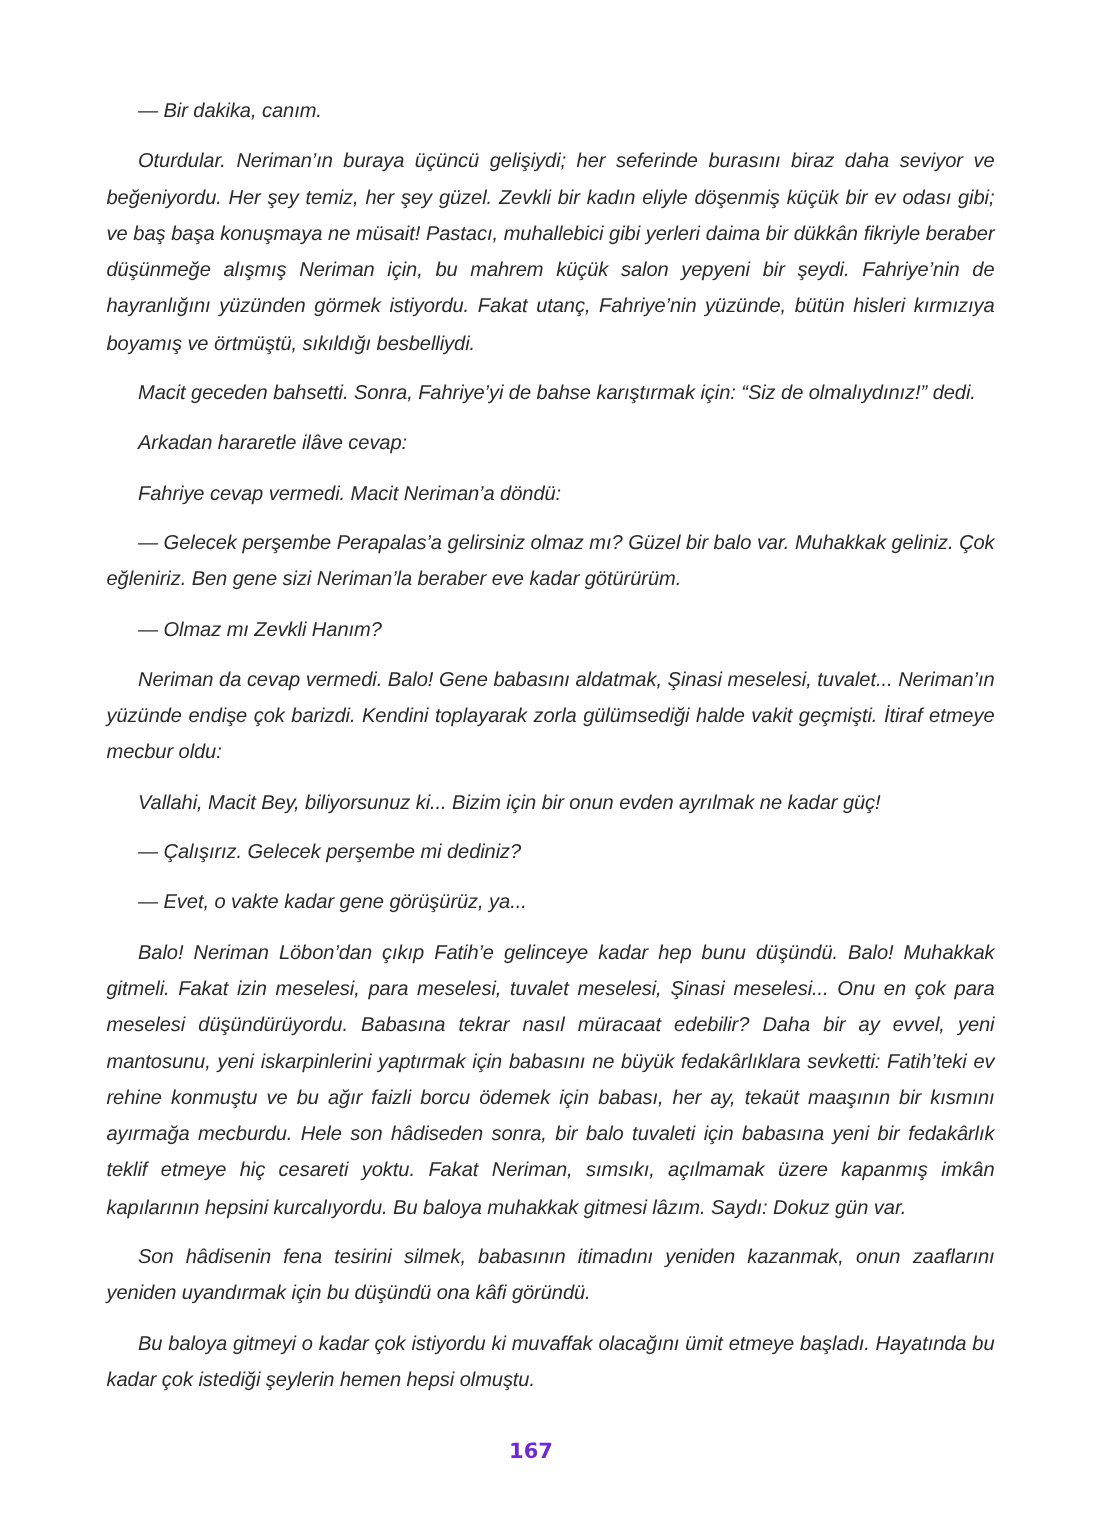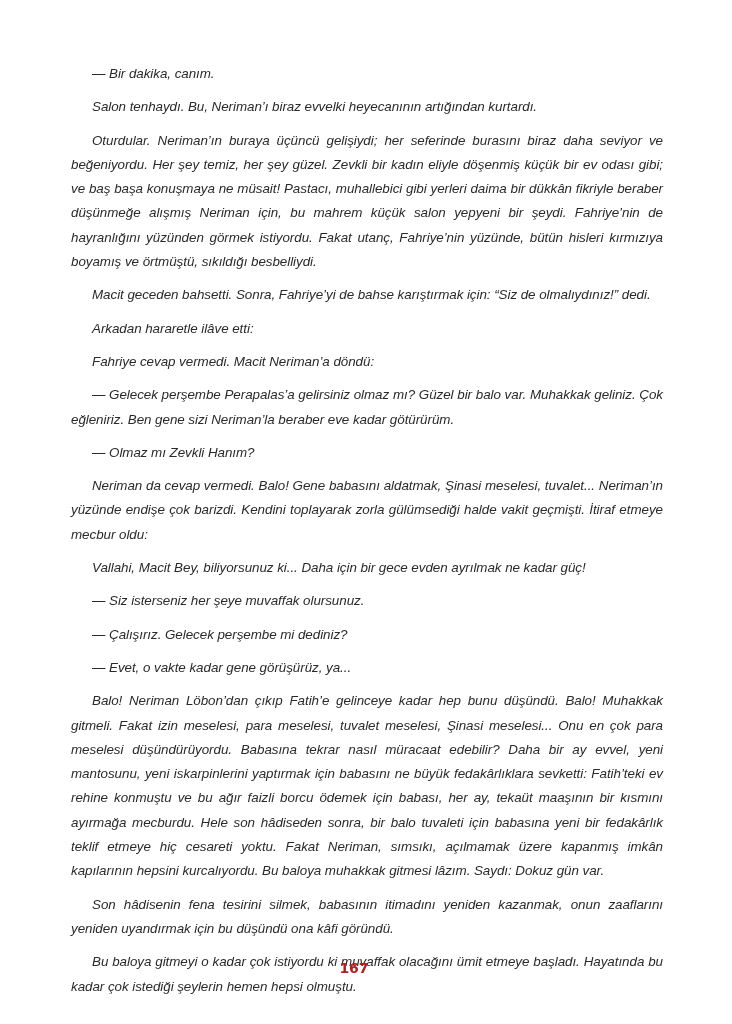--- a/index.html
+++ b/index.html
@@ -33,38 +33,36 @@
     }
     .page-number {
       position: absolute;
       left: 0;
       width: 708px;
       top: 960px;
       text-align: center;
       font-family: "DejaVu Sans", sans-serif;
       font-weight: bold;
       font-size: 14px;
-      color: #b91c1c;
+      color: #6d28d9;
     }
   </style>
 </head>
 <body>
 
 <div class="page-body">
   <p class="para">— Bir dakika, canım.</p>
-  <p class="para">Salon tenhaydı. Bu, Neriman’ı biraz evvelki heyecanının artığından kurtardı.</p>
   <p class="para">Oturdular. Neriman’ın buraya üçüncü gelişiydi; her seferinde burasını biraz daha seviyor ve beğeniyordu. Her şey temiz, her şey güzel. Zevkli bir kadın eliyle döşenmiş küçük bir ev odası gibi; ve baş başa konuşmaya ne müsait! Pastacı, muhallebici gibi yerleri daima bir dükkân fikriyle beraber düşünmeğe alışmış Neriman için, bu mahrem küçük salon yepyeni bir şeydi. Fahriye’nin de hayranlığını yüzünden görmek istiyordu. Fakat utanç, Fahriye’nin yüzünde, bütün hisleri kırmızıya boyamış ve örtmüştü, sıkıldığı besbelliydi.</p>
   <p class="para">Macit geceden bahsetti. Sonra, Fahriye’yi de bahse karıştırmak için: “Siz de olmalıydınız!” dedi.</p>
-  <p class="para">Arkadan hararetle ilâve etti:</p>
+  <p class="para">Arkadan hararetle ilâve cevap:</p>
   <p class="para">Fahriye cevap vermedi. Macit Neriman’a döndü:</p>
   <p class="para">— Gelecek perşembe Perapalas’a gelirsiniz olmaz mı? Güzel bir balo var. Muhakkak geliniz. Çok eğleniriz. Ben gene sizi Neriman’la beraber eve kadar götürürüm.</p>
   <p class="para">— Olmaz mı Zevkli Hanım?</p>
   <p class="para">Neriman da cevap vermedi. Balo! Gene babasını aldatmak, Şinasi meselesi, tuvalet... Neriman’ın yüzünde endişe çok barizdi. Kendini toplayarak zorla gülümsediği halde vakit geçmişti. İtiraf etmeye mecbur oldu:</p>
-  <p class="para">Vallahi, Macit Bey, biliyorsunuz ki... Daha için bir gece evden ayrılmak ne kadar güç!</p>
-  <p class="para">— Siz isterseniz her şeye muvaffak olursunuz.</p>
+  <p class="para">Vallahi, Macit Bey, biliyorsunuz ki... Bizim için bir onun evden ayrılmak ne kadar güç!</p>
   <p class="para">— Çalışırız. Gelecek perşembe mi dediniz?</p>
   <p class="para">— Evet, o vakte kadar gene görüşürüz, ya...</p>
   <p class="para">Balo! Neriman Löbon’dan çıkıp Fatih’e gelinceye kadar hep bunu düşündü. Balo! Muhakkak gitmeli. Fakat izin meselesi, para meselesi, tuvalet meselesi, Şinasi meselesi... Onu en çok para meselesi düşündürüyordu. Babasına tekrar nasıl müracaat edebilir? Daha bir ay evvel, yeni mantosunu, yeni iskarpinlerini yaptırmak için babasını ne büyük fedakârlıklara sevketti: Fatih’teki ev rehine konmuştu ve bu ağır faizli borcu ödemek için babası, her ay, tekaüt maaşının bir kısmını ayırmağa mecburdu. Hele son hâdiseden sonra, bir balo tuvaleti için babasına yeni bir fedakârlık teklif etmeye hiç cesareti yoktu. Fakat Neriman, sımsıkı, açılmamak üzere kapanmış imkân kapılarının hepsini kurcalıyordu. Bu baloya muhakkak gitmesi lâzım. Saydı: Dokuz gün var.</p>
   <p class="para">Son hâdisenin fena tesirini silmek, babasının itimadını yeniden kazanmak, onun zaaflarını yeniden uyandırmak için bu düşündü ona kâfi göründü.</p>
   <p class="para">Bu baloya gitmeyi o kadar çok istiyordu ki muvaffak olacağını ümit etmeye başladı. Hayatında bu kadar çok istediği şeylerin hemen hepsi olmuştu.</p>
 
 </div>
 
 <div class="page-number">167</div>
 

